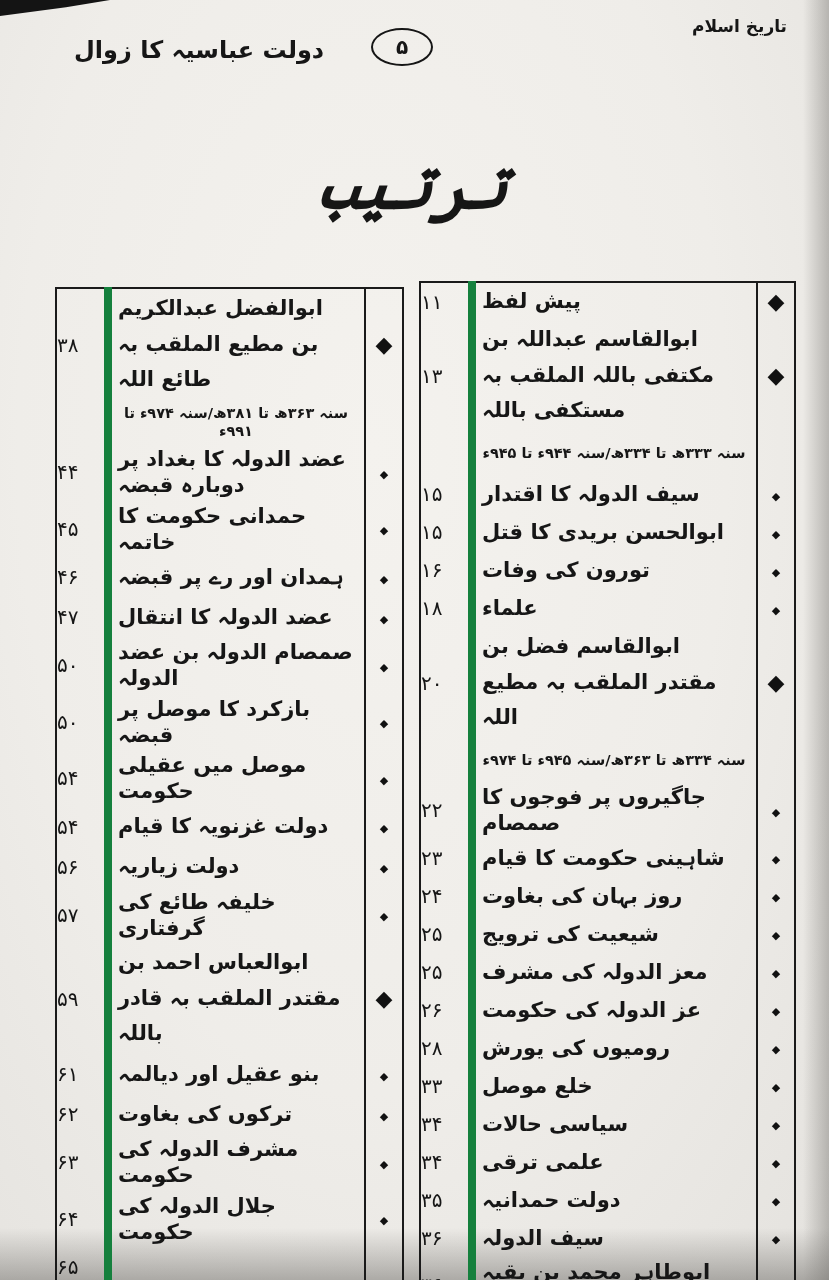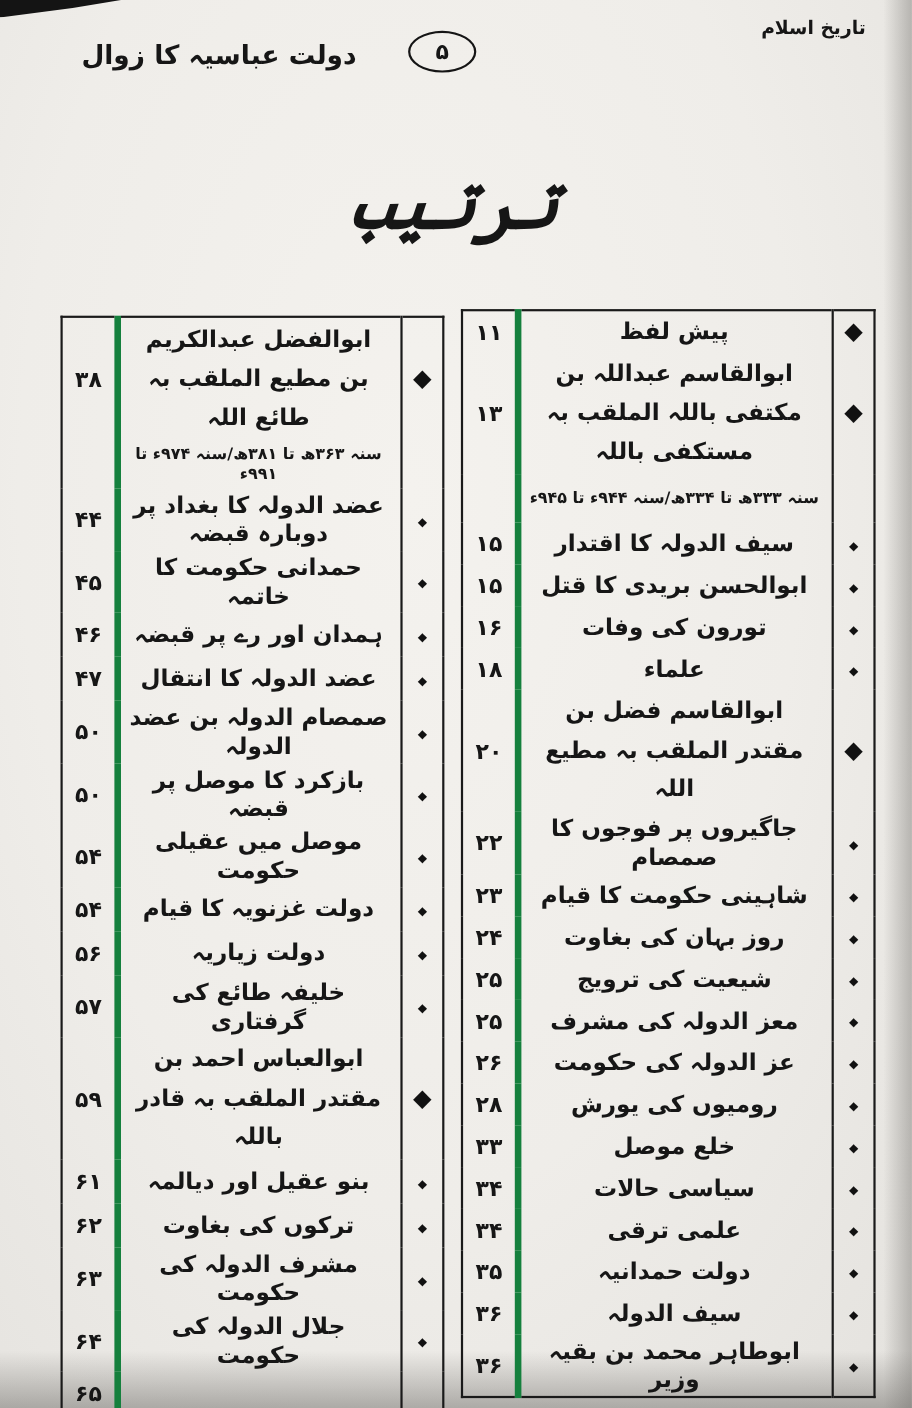--- a/index.html
+++ b/index.html
@@ -56,36 +56,36 @@
     background:transparent;
   }
   table.toc-right{left:419px;top:281px;width:377px;}
   table.toc-left{left:55px;top:287px;width:349px;}
   td{padding:0;vertical-align:middle;}
   .cell-bullet{
     width:36px;border-left:2px solid #1a1a1a;
     text-align:center;color:#111;
   }
   .cell-page{
-    width:47px;border-right:6px solid #15803d;
-    text-align:center;font-size:20px;font-weight:bold;
+    width:47px;border-right:8px solid #15803d;
+    text-align:left;font-size:20px;font-weight:normal;
     direction:rtl;
   }
   .cell-text{
-    direction:rtl;text-align:center;
+    direction:rtl;text-align:left;
     font-size:21px;font-weight:bold;line-height:1.25;
     padding:2px 10px 2px 6px;
   }
   .toc-right .row-entry{height:38px;}
   .toc-left  .row-entry{height:40px;}
   .row-heading{height:78px;}
-  .row-heading .cell-text{text-align:center;line-height:1.7;}
+  .row-heading .cell-text{text-align:left;line-height:1.7;}
   .row-date{height:44px;}
   .row-date .cell-text{
-    font-size:14.5px;font-weight:bold;letter-spacing:.5px;
+    text-align:center;font-size:14.5px;font-weight:bold;letter-spacing:.5px;
   }
   .bullet-large{font-size:22px;line-height:1;}
   .bullet-small{font-size:11px;line-height:1;}
 </style>
 </head>
 <body>
 
 <div class="paper-tint"></div>
 <div class="scan-corner"></div>
 <div class="scan-right-shade"></div>
@@ -166,20 +166,29 @@
   </tr>
       <tr class="row-heading">
     <td class="cell-bullet">
       <span class="bullet-large">◆</span>
     </td>
     <td class="cell-text">
       <span>ابوالقاسم فضل بن مقتدر الملقب بہ مطیع اللہ</span>
     </td>
     <td class="cell-page">۲۰</td>
   </tr>
+      <tr class="row-date">
+    <td class="cell-bullet">
+      <span></span>
+    </td>
+    <td class="cell-text">
+      <span>سنہ ۳۳۴ھ تا ۳۶۳ھ/سنہ ۹۴۵ء تا ۹۷۴ء</span>
+    </td>
+    <td class="cell-page"></td>
+  </tr>
       <tr class="row-entry">
     <td class="cell-bullet">
       <span class="bullet-small">◆</span>
     </td>
     <td class="cell-text">
       <span>جاگیروں پر فوجوں کا صمصام</span>
     </td>
     <td class="cell-page">۲۲</td>
   </tr>
       <tr class="row-entry">

